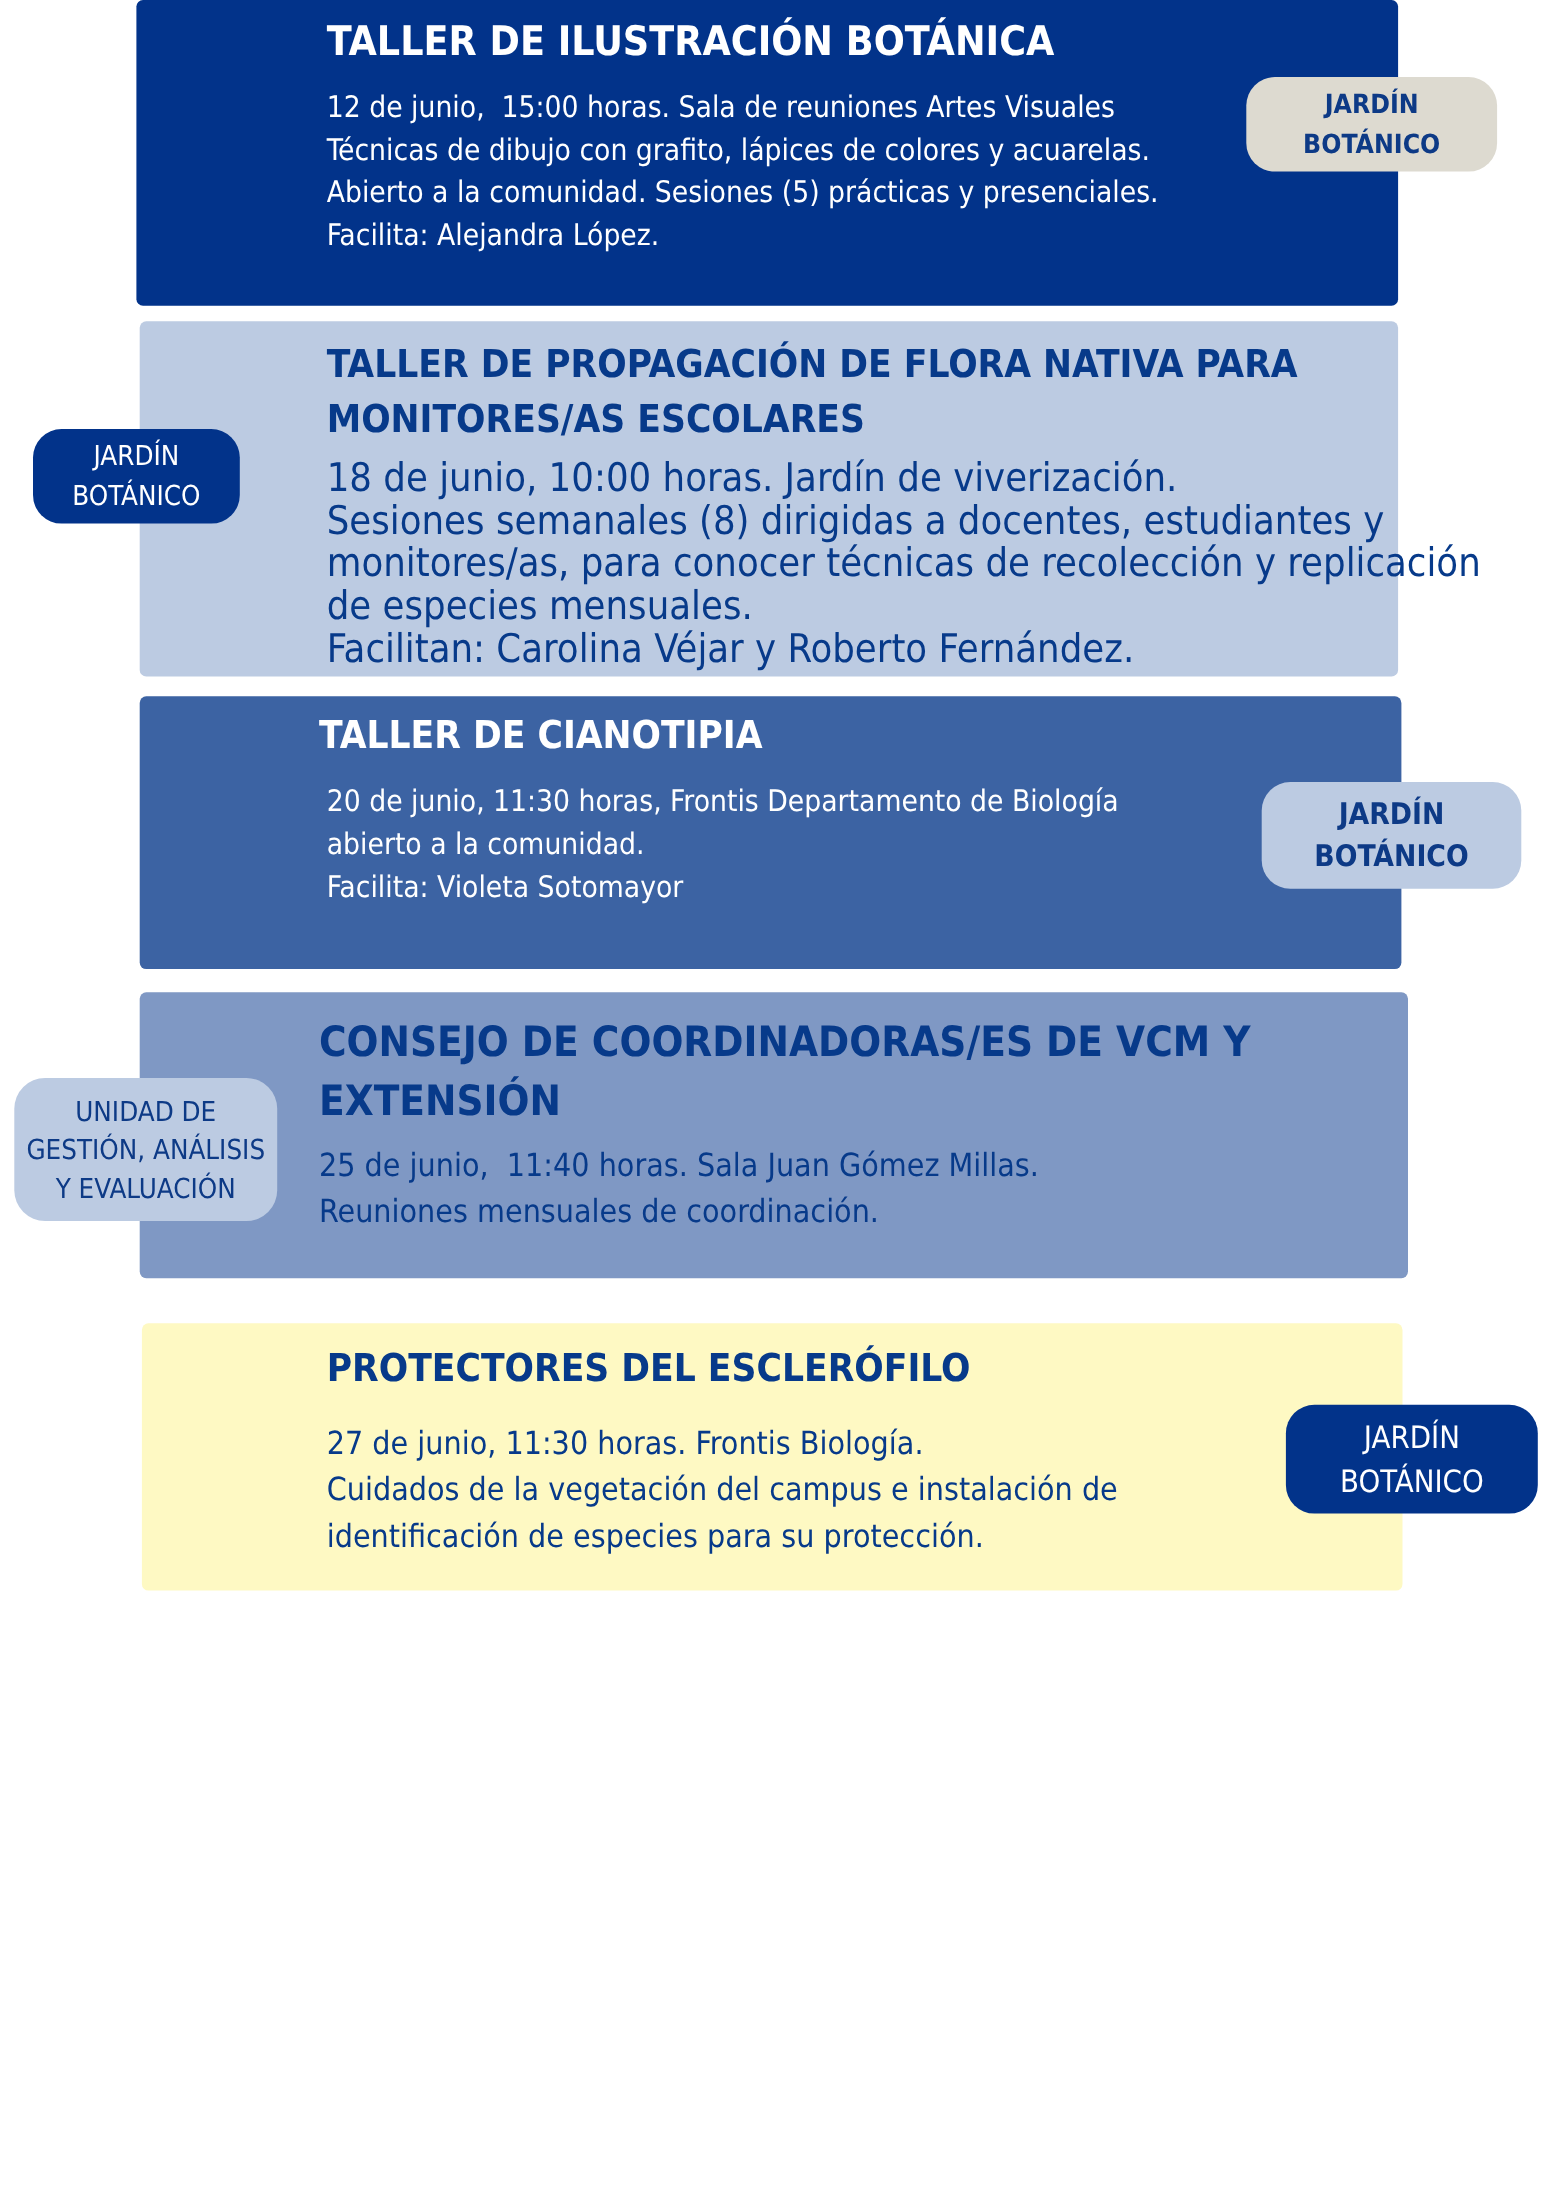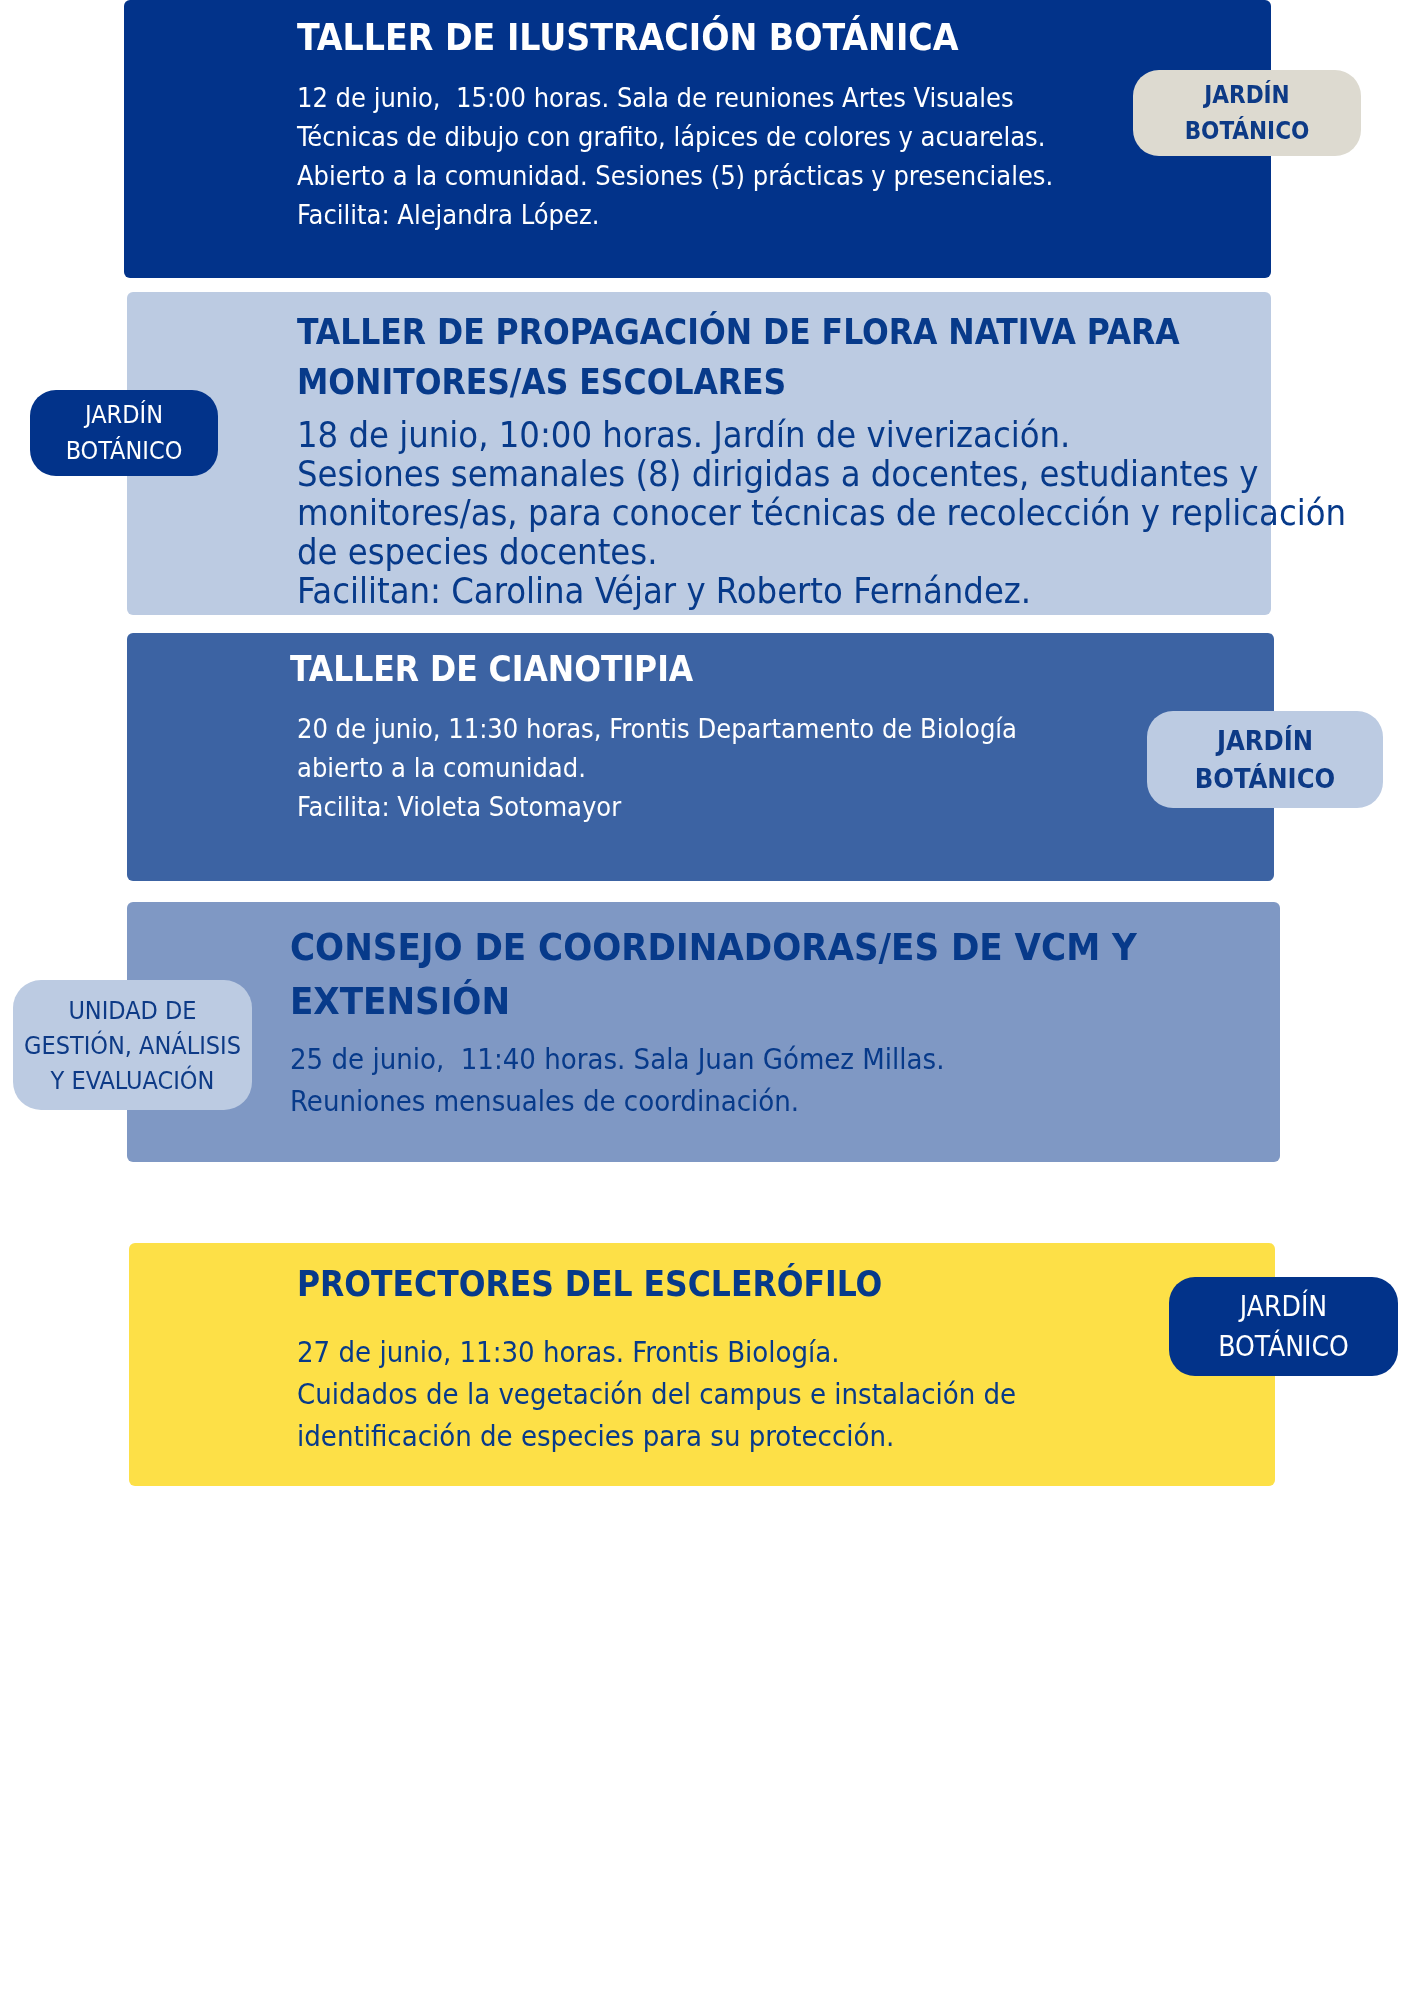--- a/index.html
+++ b/index.html
@@ -45,21 +45,21 @@
     #c3 .body { left: 170px; top: 76px; font-size: 27px; line-height: 39px; }
     #b3 { left: 1147px; top: 711px; width: 236px; height: 97px; background: #bccbe2; color: #0d3a86; font-weight: bold; font-size: 27px; line-height: 38px; }
 
     
     #c4 { left: 127px; top: 902px; width: 1153px; height: 260px; background: #7f98c4; color: #073a8a; }
     #c4 .title { left: 163px; top: 18px; font-size: 38px; line-height: 54px; white-space: normal; width: 900px; }
     #c4 .body { left: 163px; top: 136px; font-size: 29px; line-height: 42px; }
     #b4 { left: 13px; top: 980px; width: 239px; height: 130px; background: #bccbe2; color: #0d3a86; font-size: 25px; line-height: 35px; border-radius: 28px; }
 
     
-    #c5 { left: 129px; top: 1203px; width: 1146px; height: 243px; background: #fde047; color: #073a8a; margin-top: 40px; }
+    #c5 { left: 129px; top: 1203px; width: 1146px; height: 243px; background: #fef9c3; color: #073a8a; }
     #c5 .title { left: 168px; top: 19px; font-size: 35px; line-height: 44px; }
     #c5 .body { left: 168px; top: 88px; font-size: 29px; line-height: 42px; }
     #b5 { left: 1169px; top: 1277px; width: 229px; height: 99px; background: #02338a; color: #ffffff; font-size: 28px; line-height: 40px; }
   </style>
 </head>
 <body>
 
 <div class="card" id="c1">
   <h2 class="title">TALLER DE ILUSTRACIÓN BOTÁNICA</h2>
   <div class="body">
@@ -75,21 +75,21 @@
     <span>BOTÁNICO</span>
   </div>
 </div>
 
 <div class="card" id="c2">
   <h2 class="title">TALLER DE PROPAGACIÓN DE FLORA NATIVA PARA MONITORES/AS ESCOLARES</h2>
   <div class="body">
     <span class="line">18 de junio, 10:00 horas. Jardín de viverización.</span>
     <span class="line">Sesiones semanales (8) dirigidas a docentes, estudiantes y</span>
     <span class="line">monitores/as, para conocer técnicas de recolección y replicación</span>
-    <span class="line">de especies docentes.</span>
+    <span class="line">de especies mensuales.</span>
     <span class="line">Facilitan: Carolina Véjar y Roberto Fernández.</span>
   </div>
 </div>
 <div class="badge" id="b2">
   <div>
     <span>JARDÍN</span>
     <span>BOTÁNICO</span>
   </div>
 </div>
 

